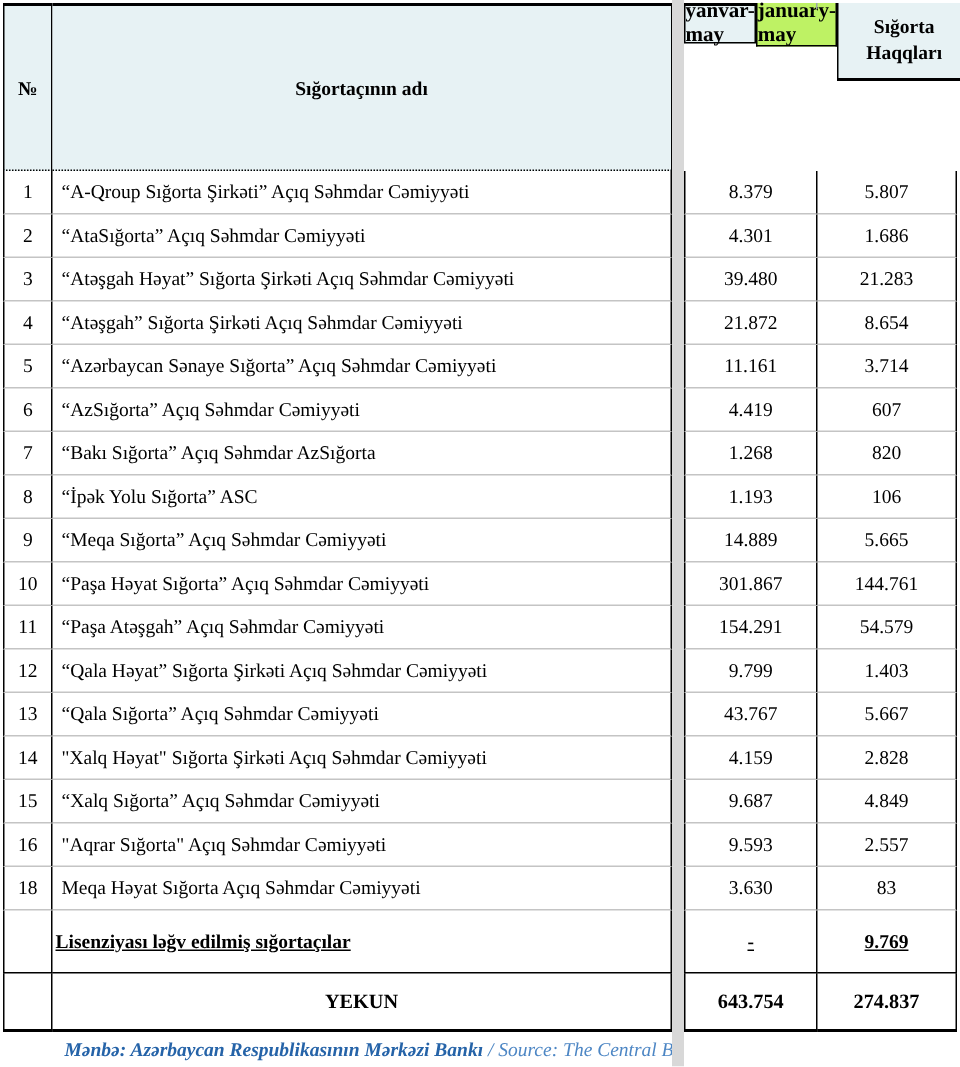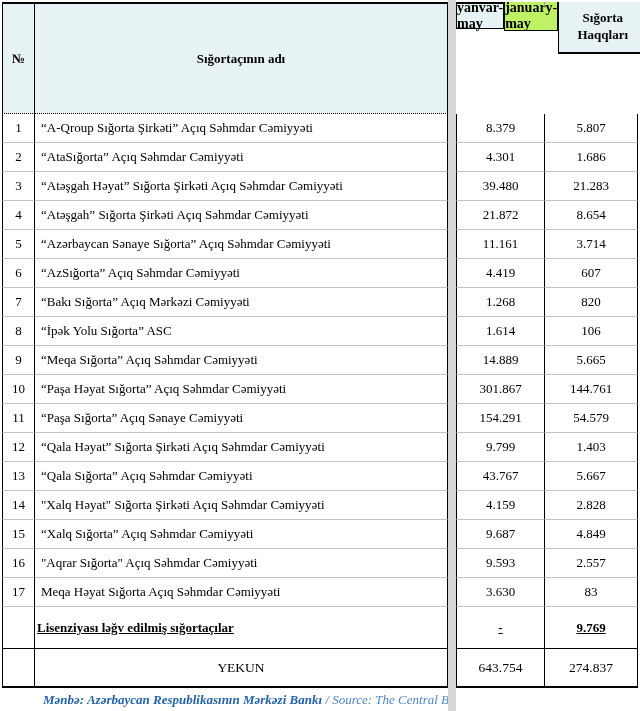--- a/index.html
+++ b/index.html
@@ -57,21 +57,21 @@
   .drow .v2{border-right:1px solid #000;border-bottom:1px solid #c4c4c4;}
 
   
   .liz-row{display:flex;height:42px;font-size:13px;font-weight:bold;text-decoration:underline;}
   .liz-row .no-c{border-left:1px solid #000;border-right:1px solid #000;border-bottom:1px solid #000;}
   .liz-row .name-c{border-right:1px solid #000;border-bottom:1px solid #000;justify-content:flex-start;padding:0 4px 0 2px;}
   .liz-row .v1{border-left:1px solid #000;border-right:1px solid #000;border-bottom:1px solid #000;}
   .liz-row .v2{border-right:1px solid #000;border-bottom:1px solid #000;}
 
   
-  .total-row{display:flex;height:39px;font-size:13.5px;font-weight:normal;}
+  .total-row{display:flex;height:39px;font-size:13.5px;font-weight:bold;}
   .total-row .no-c{border-left:1px solid #000;border-right:1px solid #000;border-bottom:2px solid #000;}
   .total-row .name-c{border-right:1px solid #000;border-bottom:2px solid #000;}
   .total-row .v1{border-left:1px solid #000;border-right:1px solid #000;border-bottom:2px solid #000;}
   .total-row .v2{border-right:1px solid #000;border-bottom:2px solid #000;}
 
   
   .footer{
     margin-left:2px;width:446px;overflow:hidden;white-space:nowrap;
     padding-top:4px;font-style:italic;font-size:13px;line-height:1.2;
   }
@@ -140,49 +140,49 @@
       </div>
       <div class="drow">
         <div class="cell w-no no-c">6</div>
         <div class="cell w-name name-c">“AzSığorta” Açıq Səhmdar Cəmiyyəti</div>
         <div class="w-strip"></div>
         <div class="cell w-c1 v1">4.419</div>
         <div class="cell w-c2 v2">607</div>
       </div>
       <div class="drow">
         <div class="cell w-no no-c">7</div>
-        <div class="cell w-name name-c">“Bakı Sığorta” Açıq Mərkəzi Cəmiyyəti</div>
+        <div class="cell w-name name-c">“Bakı Sığorta” Açıq Səhmdar AzSığorta</div>
         <div class="w-strip"></div>
         <div class="cell w-c1 v1">1.268</div>
         <div class="cell w-c2 v2">820</div>
       </div>
       <div class="drow">
         <div class="cell w-no no-c">8</div>
         <div class="cell w-name name-c">“İpək Yolu Sığorta” ASC</div>
         <div class="w-strip"></div>
-        <div class="cell w-c1 v1">1.614</div>
+        <div class="cell w-c1 v1">1.193</div>
         <div class="cell w-c2 v2">106</div>
       </div>
       <div class="drow">
         <div class="cell w-no no-c">9</div>
         <div class="cell w-name name-c">“Meqa Sığorta” Açıq Səhmdar Cəmiyyəti</div>
         <div class="w-strip"></div>
         <div class="cell w-c1 v1">14.889</div>
         <div class="cell w-c2 v2">5.665</div>
       </div>
       <div class="drow">
         <div class="cell w-no no-c">10</div>
         <div class="cell w-name name-c">“Paşa Həyat Sığorta” Açıq Səhmdar Cəmiyyəti</div>
         <div class="w-strip"></div>
         <div class="cell w-c1 v1">301.867</div>
         <div class="cell w-c2 v2">144.761</div>
       </div>
       <div class="drow">
         <div class="cell w-no no-c">11</div>
-        <div class="cell w-name name-c">“Paşa Sığorta” Açıq Sənaye Cəmiyyəti</div>
+        <div class="cell w-name name-c">“Paşa Atəşgah” Açıq Səhmdar Cəmiyyəti</div>
         <div class="w-strip"></div>
         <div class="cell w-c1 v1">154.291</div>
         <div class="cell w-c2 v2">54.579</div>
       </div>
       <div class="drow">
         <div class="cell w-no no-c">12</div>
         <div class="cell w-name name-c">“Qala Həyat” Sığorta Şirkəti Açıq Səhmdar Cəmiyyəti</div>
         <div class="w-strip"></div>
         <div class="cell w-c1 v1">9.799</div>
         <div class="cell w-c2 v2">1.403</div>
@@ -209,21 +209,21 @@
         <div class="cell w-c2 v2">4.849</div>
       </div>
       <div class="drow">
         <div class="cell w-no no-c">16</div>
         <div class="cell w-name name-c">"Aqrar Sığorta" Açıq Səhmdar Cəmiyyəti</div>
         <div class="w-strip"></div>
         <div class="cell w-c1 v1">9.593</div>
         <div class="cell w-c2 v2">2.557</div>
       </div>
       <div class="drow">
-        <div class="cell w-no no-c">17</div>
+        <div class="cell w-no no-c">18</div>
         <div class="cell w-name name-c">Meqa Həyat Sığorta Açıq Səhmdar Cəmiyyəti</div>
         <div class="w-strip"></div>
         <div class="cell w-c1 v1">3.630</div>
         <div class="cell w-c2 v2">83</div>
       </div>
     </div>
 
   <div class="liz-row">
     <div class="cell w-no no-c"></div>
     <div class="cell w-name name-c">Lisenziyası ləğv edilmiş sığortaçılar</div>

